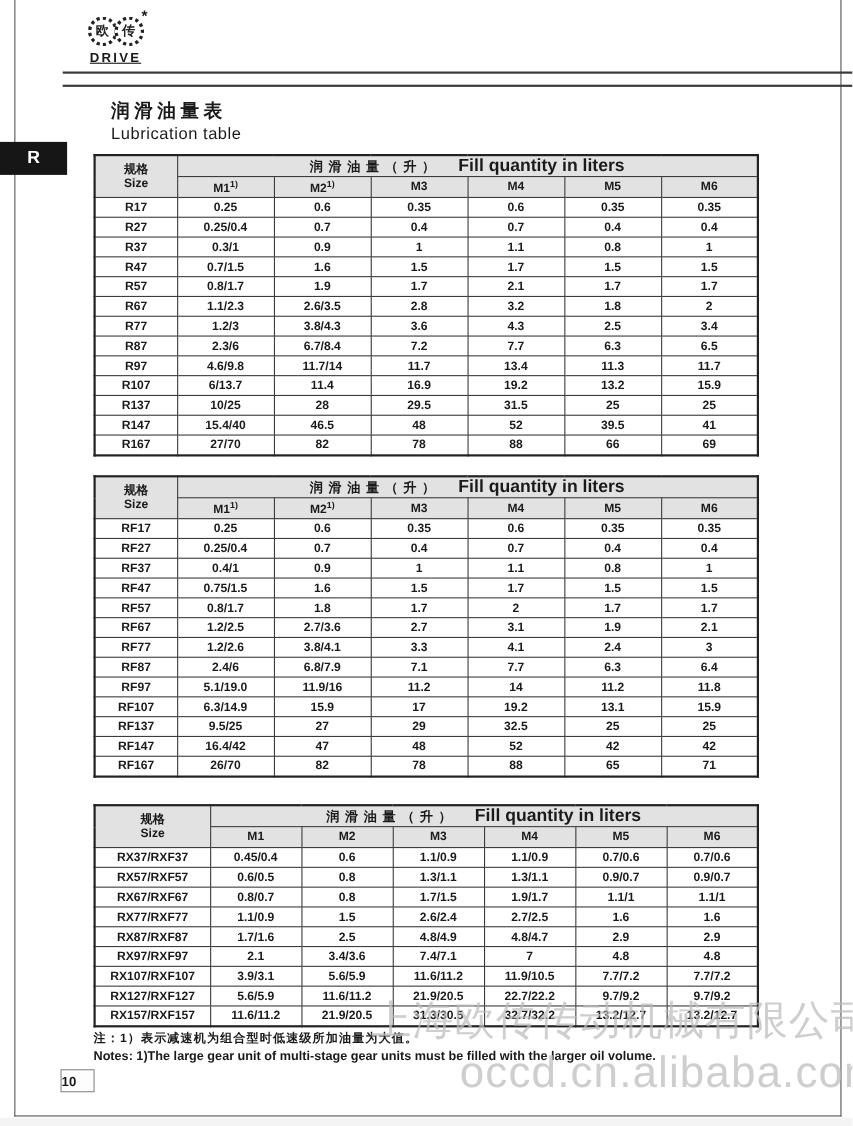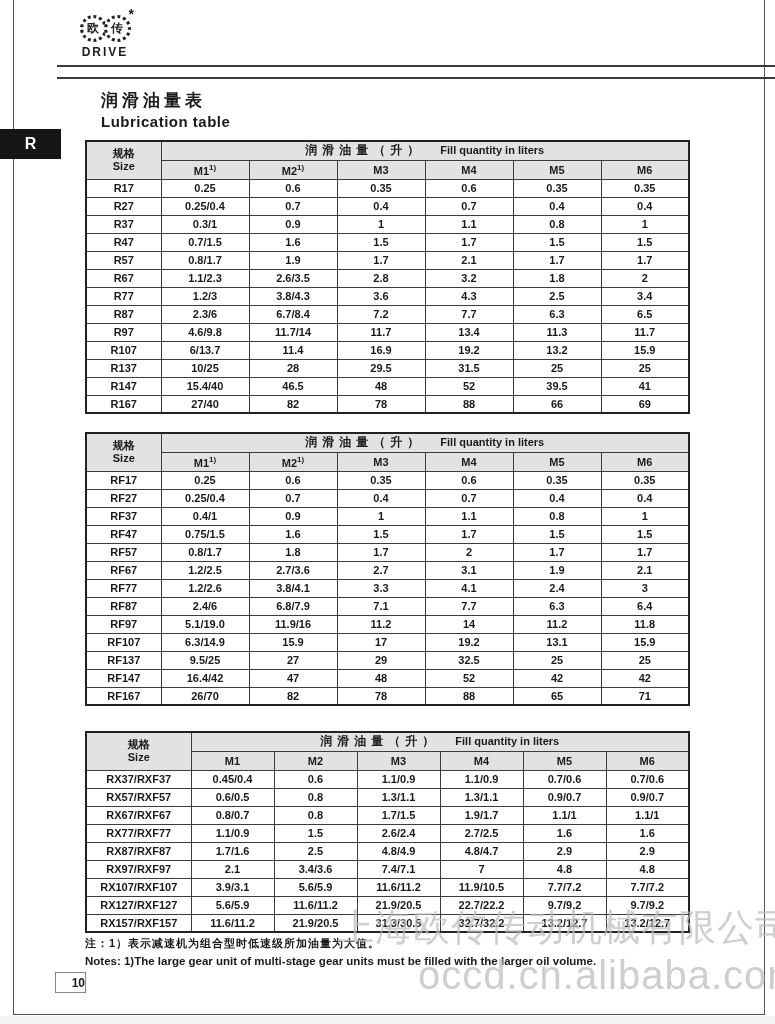--- a/index.html
+++ b/index.html
@@ -17,51 +17,51 @@
   .rule.r1 { top:65px; height:2px; }
   .rule.r2 { top:77px; height:2px; }
   
   .logo { position:absolute; left:62px; top:12px; width:86px; text-align:center; }
   .gears { position:relative; display:flex; justify-content:center; align-items:center; height:32px; }
   .gear { width:27px; height:27px; border-radius:50%; border:3px dotted #222;
     display:flex; align-items:center; justify-content:center;
     font-size:12px; font-weight:bold; color:#222; background:#fff; }
   .gear.right { margin-left:-3px; }
   .logo-star { position:absolute; top:-6px; right:14px; font-size:14px; font-weight:bold; }
-  .brand { font-size:12px; font-weight:bold; letter-spacing:2px; margin-top:1px; }
+  .brand { font-size:12px; font-weight:bold; letter-spacing:2px; margin-top:1px;text-decoration:underline; }
   
   .side-tab { position:absolute; left:0; top:129px; width:61px; height:30px; background:#161616;
     color:#fff; font-size:16px; font-weight:bold; display:flex; align-items:center; justify-content:center; }
   
   .title-block { position:absolute; left:101px; top:89px; }
   .title-zh { font-size:17px; font-weight:bold; letter-spacing:4px; }
-  .title-en { font-size:15px; font-weight:bold; letter-spacing:0.5px; margin-top:1px; }
+  .title-en { font-size:15px; font-weight:normal; letter-spacing:0.5px; margin-top:1px; }
   
   .table-wrap { position:absolute; left:85px; width:605px; }
   .tw1 { top:140px; } .tw2 { top:432px; } .tw3 { top:731px; }
   table.lube-table { width:100%; border-collapse:collapse; table-layout:fixed; border:2px solid #222; }
   .lube-table th, .lube-table td { border:1px solid #3c3c3c; text-align:center;
     font-weight:bold; padding:0; }
   .lube-table thead th { background:#e2e2e2; }
   .size-th { width:75px; font-size:11px; line-height:13px; }
   .tw3 .size-th { width:105px; }
   .fill-th { height:19px; font-size:11px; }
   .fill-zh { letter-spacing:5px; font-size:12px; margin-right:16px; }
-  .fill-en { letter-spacing:0; font-size:11px; }
+  .fill-en { letter-spacing:0; font-size:16px; }
   .m-th { height:19px; font-size:11px; }
   .m-th sup { font-size:8px; }
   .lube-table td { height:18px; font-size:11px; }
   .size-td { font-size:11.5px; }
   
   .notes { position:absolute; left:85px; top:936px; }
   .note-zh { font-size:11px; font-weight:bold; letter-spacing:1px; }
   .note-en { font-size:11.5px; font-weight:bold; margin-top:4px; }
   
   .page-num { position:absolute; left:55px; top:972px; width:31px; height:21px;
-    border:1px solid #888; background:#fdfdfd; display:flex; align-items:center; justify-content:flex-end;
+    border:1px solid #888; background:#fdfdfd; display:flex; align-items:center; justify-content:flex-start;
     font-size:12px; font-weight:bold; }
   
   .watermark { position:absolute; z-index:10; pointer-events:none; white-space:nowrap; color:rgba(187,187,187,0.72); }
   .wm1 { left:337px; top:903px; font-size:37px; letter-spacing:1px; }
   .wm2 { left:418px; top:953px; font-size:40px; letter-spacing:1px; }
 </style>
 </head>
 <body>
 
 <div class="page-frame"></div>
@@ -210,21 +210,21 @@
           <td class="size-td">R147</td>
           <td>15.4/40</td>
           <td>46.5</td>
           <td>48</td>
           <td>52</td>
           <td>39.5</td>
           <td>41</td>
         </tr>
         <tr>
           <td class="size-td">R167</td>
-          <td>27/40</td>
+          <td>27/70</td>
           <td>82</td>
           <td>78</td>
           <td>88</td>
           <td>66</td>
           <td>69</td>
         </tr>
       </tbody>
     </table>
   </div>
 <div class="table-wrap tw2">

